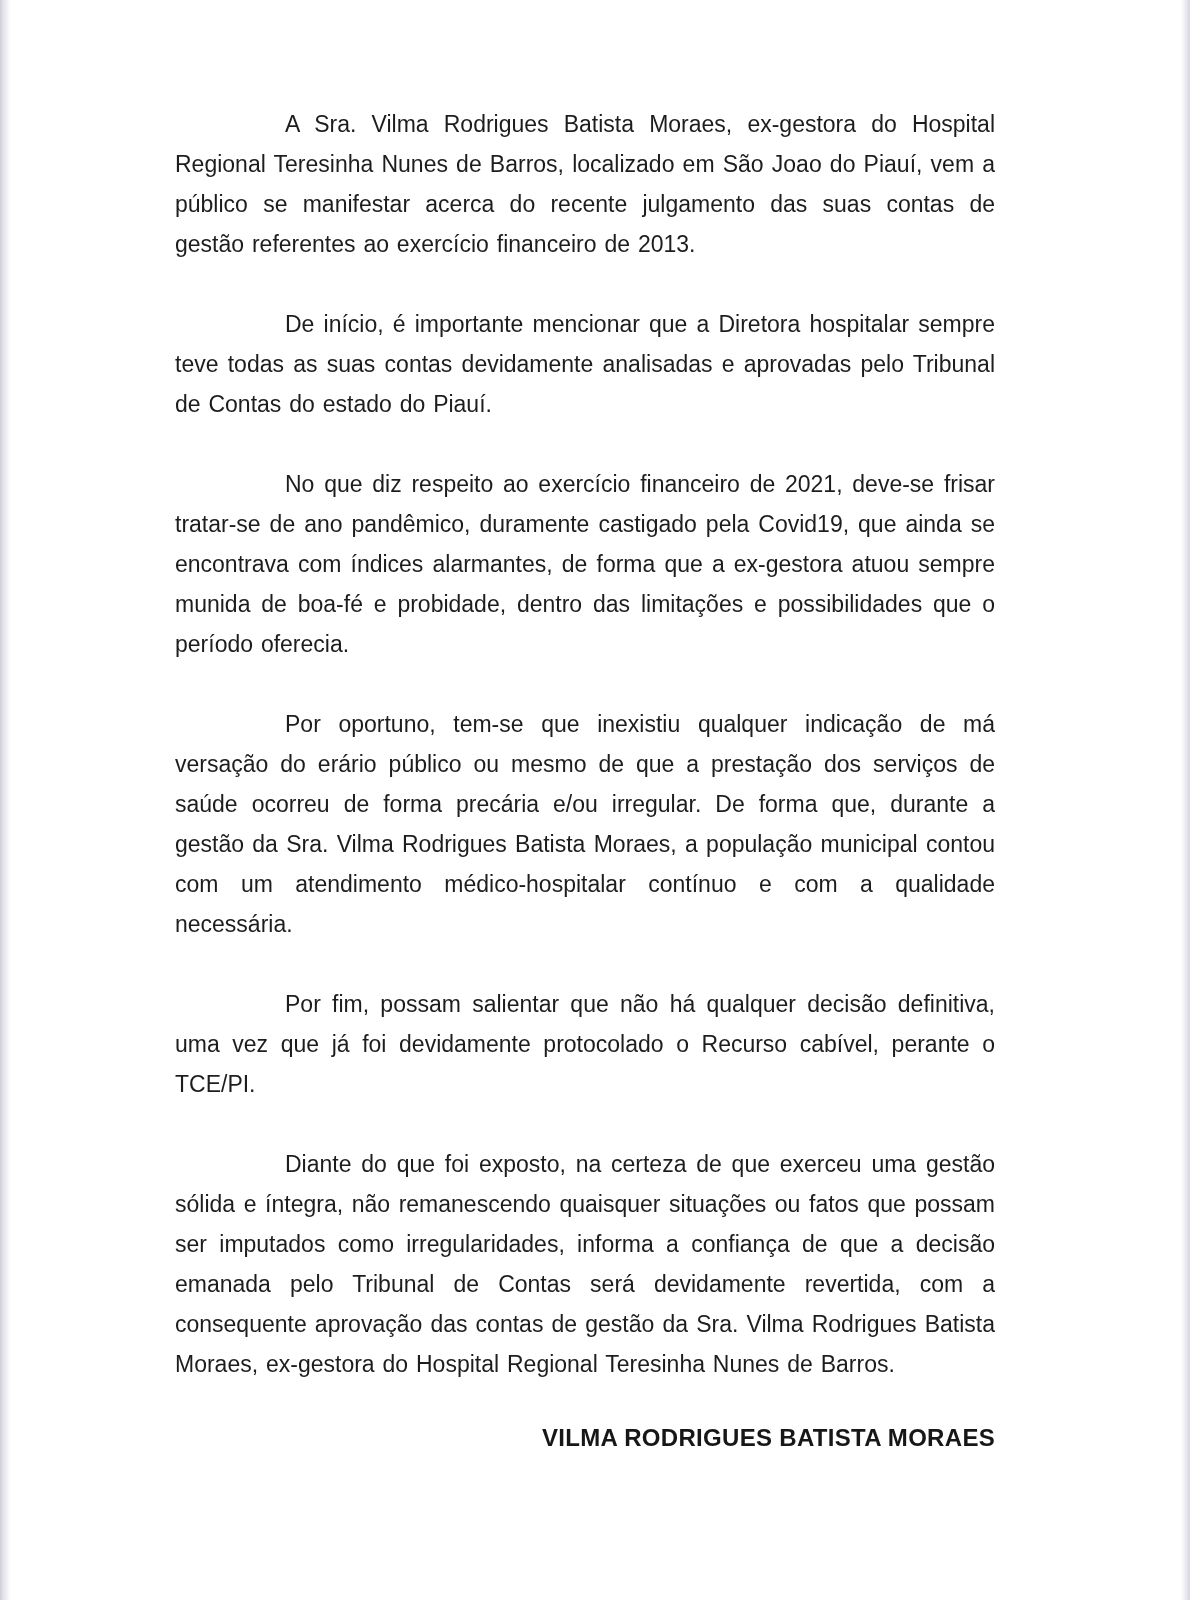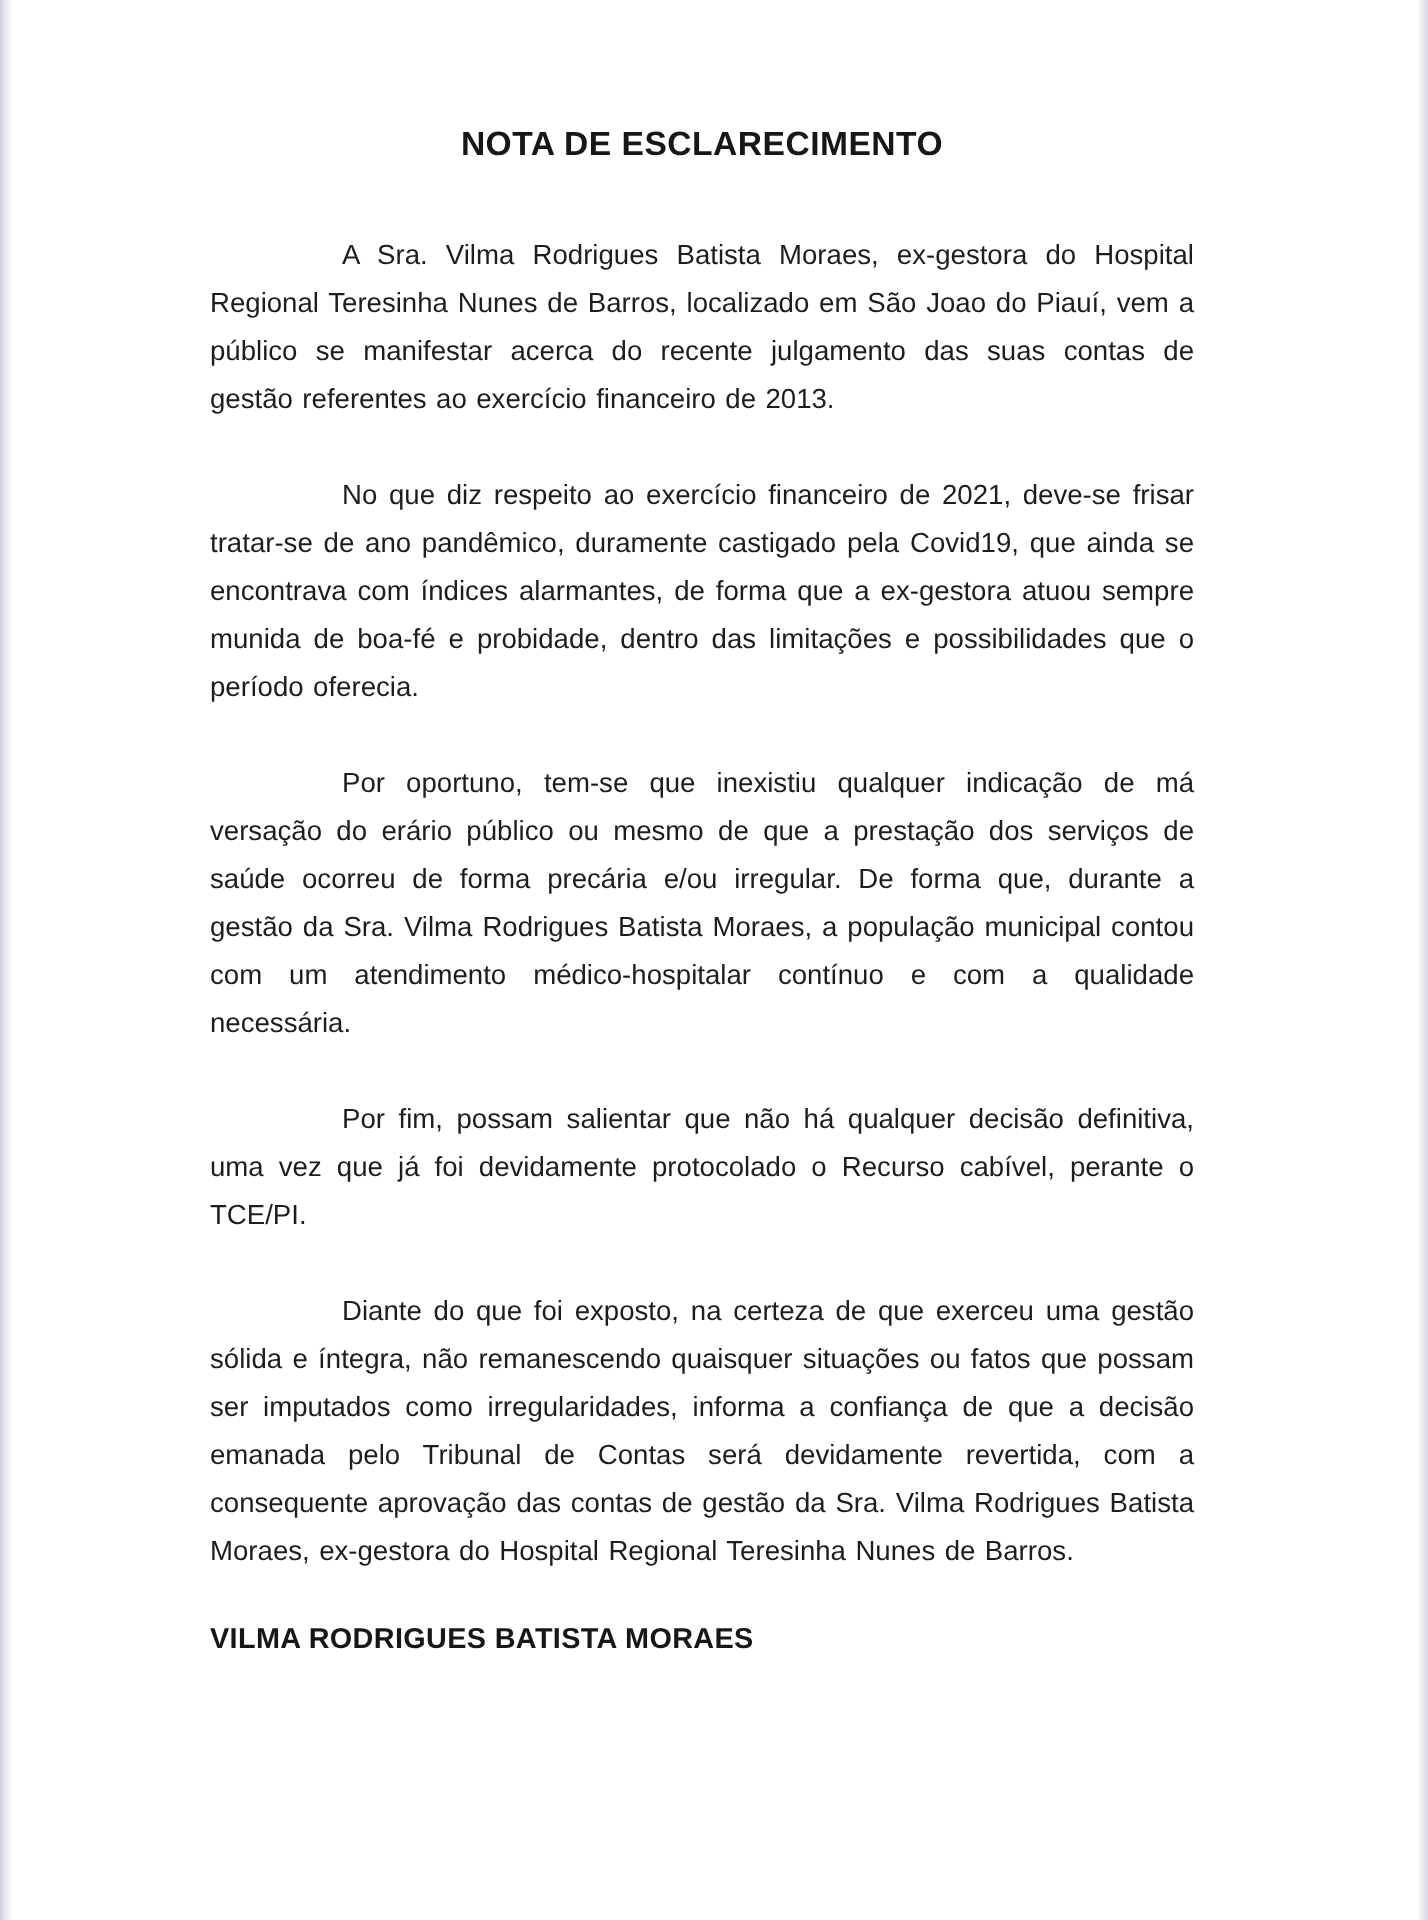--- a/index.html
+++ b/index.html
@@ -57,36 +57,36 @@
     text-align: justify;
     text-indent: 110px;
     word-spacing: 1.5px;
     color: #1d1d1d;
   }
   .signature {
     margin-top: 36px;
     font-size: 24px;
     font-weight: bold;
     letter-spacing: 0.3px;
-    text-align: left;
+    text-align: right;
     color: #171717;
   }
 </style>
 </head>
 <body>
 
 <div class="page">
   <div class="edge edge-left"></div>
   <div class="edge edge-right"></div>
 
   <div class="content">
-    <h1 class="title">NOTA DE ESCLARECIMENTO</h1>
 
     <p class="para">A Sra. Vilma Rodrigues Batista Moraes, ex-gestora do Hospital Regional Teresinha Nunes de Barros, localizado em São Joao do Piauí, vem a público se manifestar acerca do recente julgamento das suas contas de gestão referentes ao exercício financeiro de 2013.</p>
 
+    <p class="para">De início, é importante mencionar que a Diretora hospitalar sempre teve todas as suas contas devidamente analisadas e aprovadas pelo Tribunal de Contas do estado do Piauí.</p>
 
     <p class="para">No que diz respeito ao exercício financeiro de 2021, deve-se frisar tratar-se de ano pandêmico, duramente castigado pela Covid19, que ainda se encontrava com índices alarmantes, de forma que a ex-gestora atuou sempre munida de boa-fé e probidade, dentro das limitações e possibilidades que o período oferecia.</p>
 
     <p class="para">Por oportuno, tem-se que inexistiu qualquer indicação de má versação do erário público ou mesmo de que a prestação dos serviços de saúde ocorreu de forma precária e/ou irregular. De forma que, durante a gestão da Sra. Vilma Rodrigues Batista Moraes, a população municipal contou com um atendimento médico-hospitalar contínuo e com a qualidade necessária.</p>
 
     <p class="para">Por fim, possam salientar que não há qualquer decisão definitiva, uma vez que já foi devidamente protocolado o Recurso cabível, perante o TCE/PI.</p>
 
     <p class="para">Diante do que foi exposto, na certeza de que exerceu uma gestão sólida e íntegra, não remanescendo quaisquer situações ou fatos que possam ser imputados como irregularidades, informa a confiança de que a decisão emanada pelo Tribunal de Contas será devidamente revertida, com a consequente aprovação das contas de gestão da Sra. Vilma Rodrigues Batista Moraes, ex-gestora do Hospital Regional Teresinha Nunes de Barros.</p>
 
     <div class="signature">VILMA RODRIGUES BATISTA MORAES</div>

